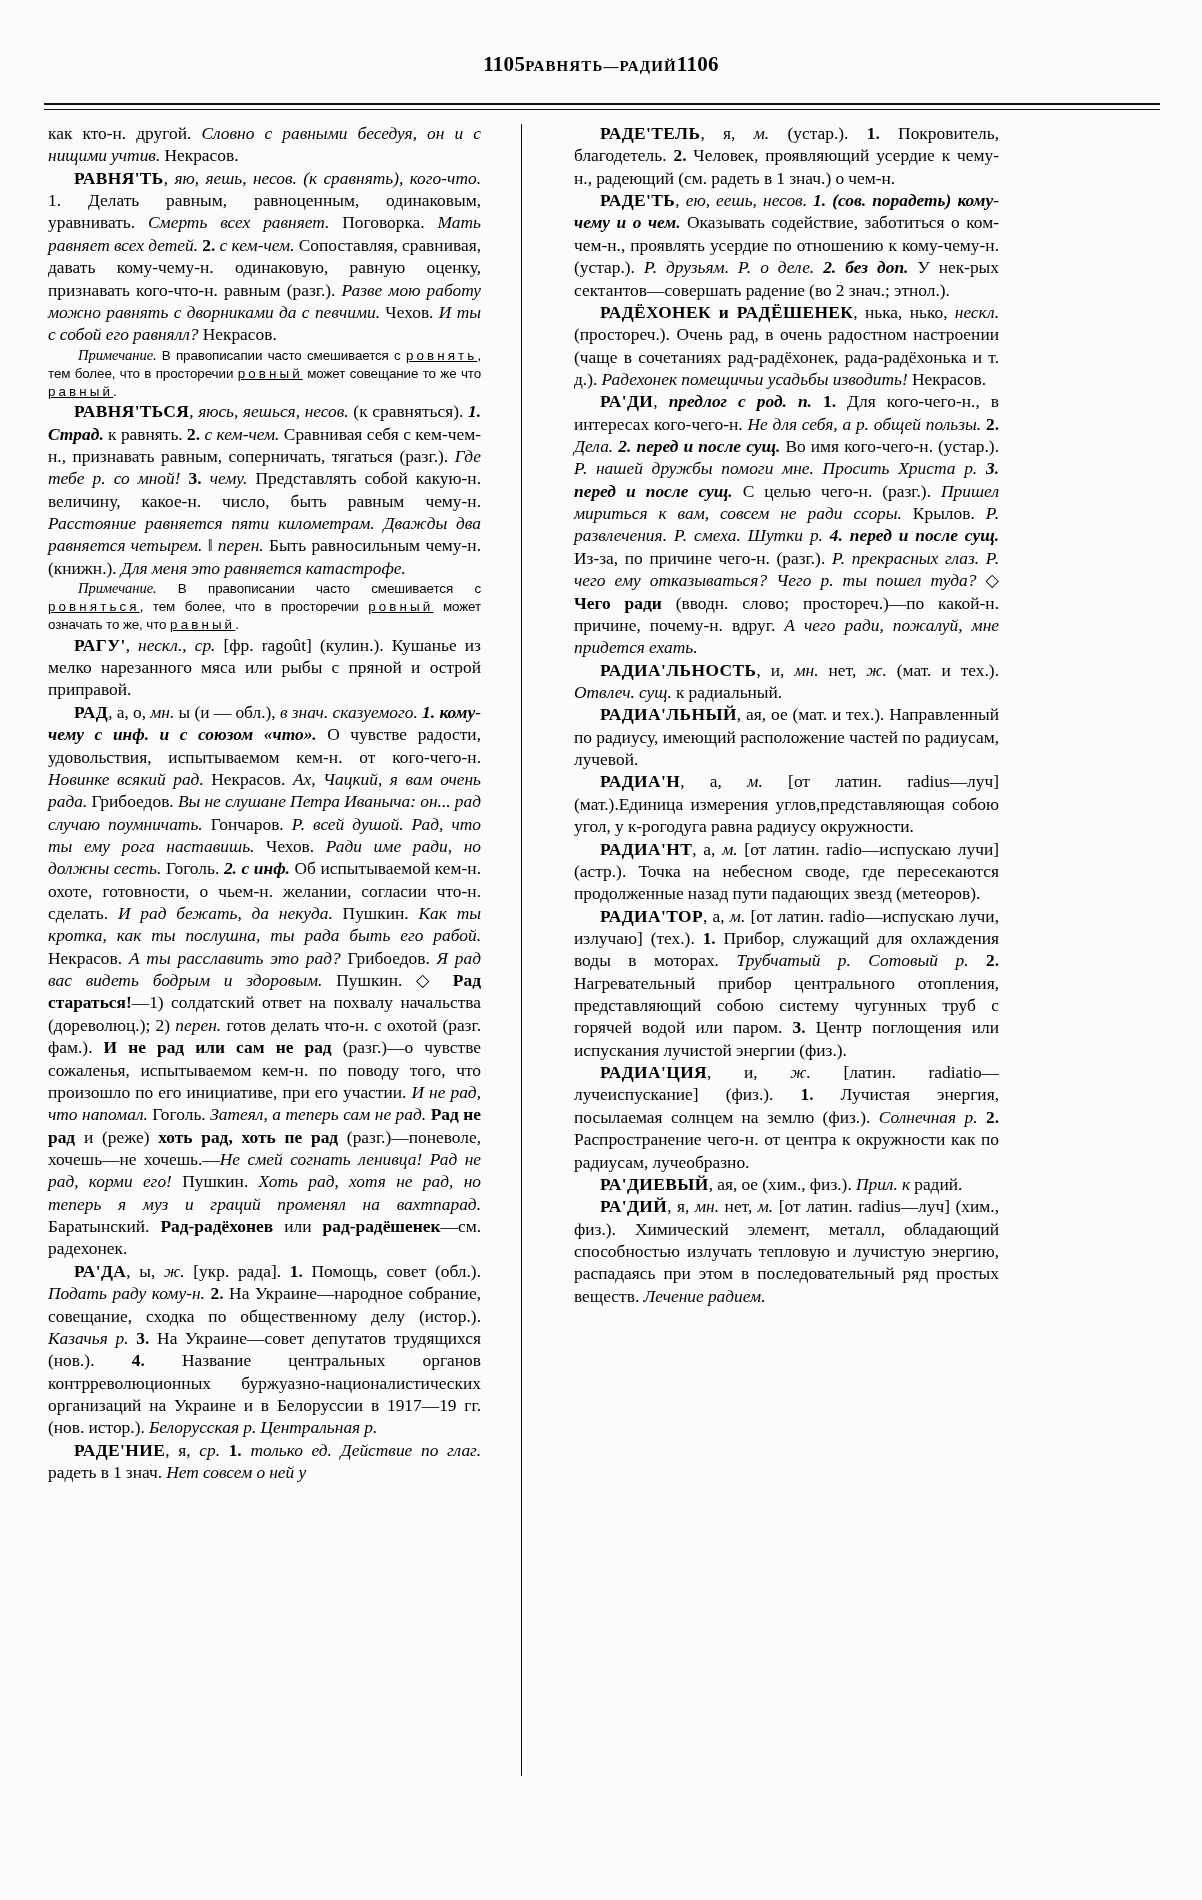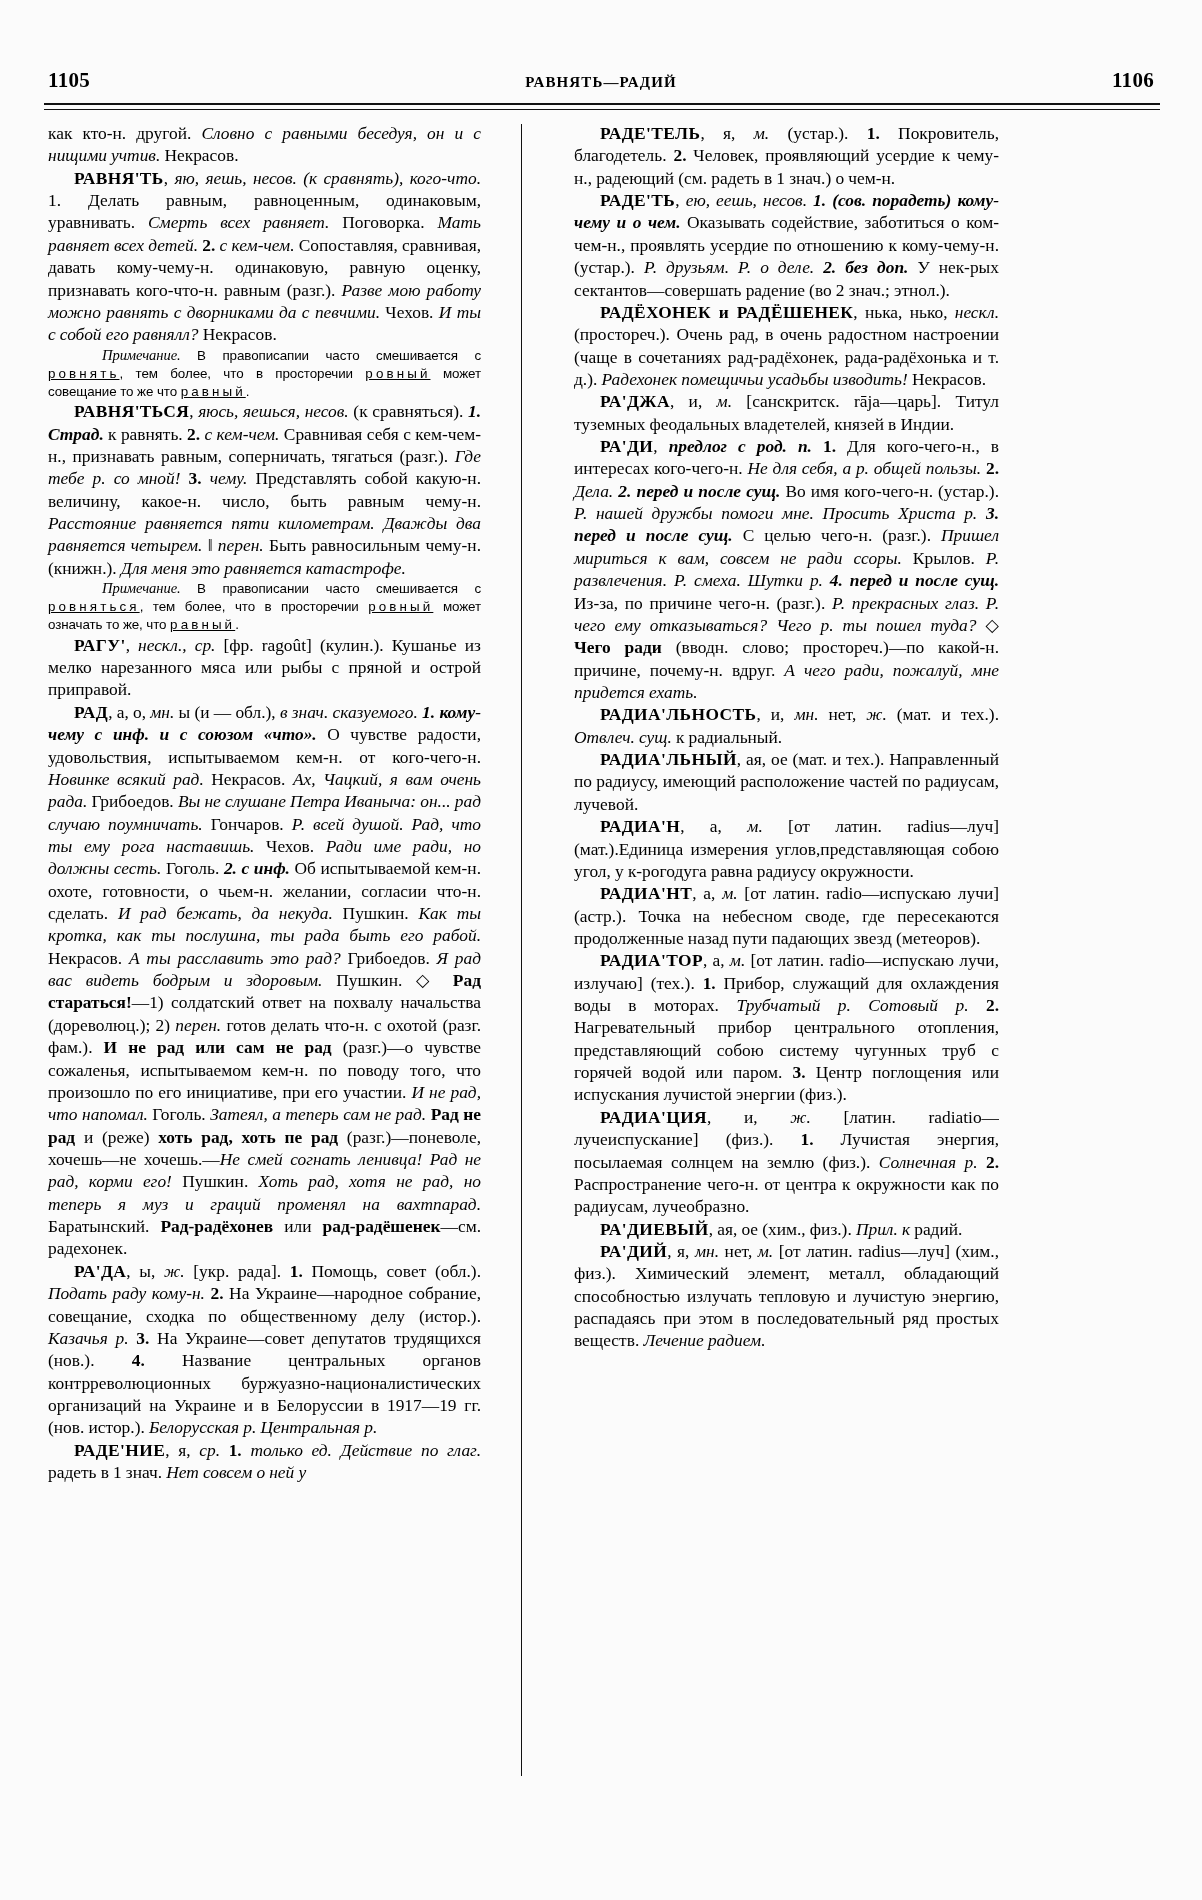--- a/index.html
+++ b/index.html
@@ -20,27 +20,27 @@
     width: 1202px;
     height: 1900px;
     background: #fbfbfb;
     box-sizing: border-box;
     padding: 0;
   }
 
   
   .running-head {
     position: absolute;
-    top: 68px;
+    top: 52px;
     left: 48px;
     right: 48px;
     height: 30px;
     display: flex;
     align-items: baseline;
-    justify-content: space-between;
+    justify-content: center;
   }
   .folio {
     font-family: "Liberation Serif", serif;
     font-weight: bold;
     font-size: 21px;
     letter-spacing: 0.3px;
   }
   .head-title {
     font-family: "Liberation Serif", serif;
     font-weight: bold;
@@ -103,21 +103,21 @@
   
   p.note {
     margin: 0;
     font-family: "Liberation Sans", "DejaVu Sans", sans-serif;
     font-size: 13.4px;
     line-height: 1.32;
     text-align: justify;
     text-indent: 30px;
     letter-spacing: -0.1px;
   }
-  p.note .lab { font-style: italic; font-family: "Liberation Serif", serif; font-size: 14.6px; margin-left: 24px; }
+  p.note .lab { font-style: italic; font-family: "Liberation Serif", serif; font-size: 14.6px; }
   p.note .sp  { letter-spacing: 3.1px; text-decoration: underline; }
 </style>
 </head>
 <body>
 
 <div class="page">
 
   <div class="running-head">
     <span class="folio">1105</span>
     <span class="head-title">РАВНЯТЬ—РАДИЙ</span>
@@ -136,21 +136,20 @@
         <p class="par indent"><span class="hw">РАГУ'</span><span>, </span><span class="it">нескл., ср.</span><span> [фр. ragoût] (кулин.). Кушанье из мелко нарезанного мяса или рыбы с пряной и острой приправой.</span></p>
         <p class="par indent"><span class="hw">РАД</span><span>, а, о, </span><span class="it">мн.</span><span> ы (и — обл.), </span><span class="it">в знач. сказуемого.</span><span> </span><span class="bd it">1. кому-чему с инф. и с союзом «что».</span><span> О чувстве радости, удовольствия, испытываемом кем-н. от кого-чего-н. </span><span class="it">Новинке всякий рад.</span><span> Некрасов. </span><span class="it">Ах, Чацкий, я вам очень рада.</span><span> Грибоедов. </span><span class="it">Вы не слушане Петра Иваныча: он... рад случаю поумничать.</span><span> Гончаров. </span><span class="it">Р. всей душой. Рад, что ты ему рога наставишь.</span><span> Чехов. </span><span class="it">Ради име ради, но должны сесть.</span><span> Гоголь. </span><span class="bd it">2. с инф.</span><span> Об испытываемой кем-н. охоте, готовности, о чьем-н. желании, согласии что-н. сделать. </span><span class="it">И рад бежать, да некуда.</span><span> Пушкин. </span><span class="it">Как ты кротка, как ты послушна, ты рада быть его рабой.</span><span> Некрасов. </span><span class="it">А ты расславить это рад?</span><span> Грибоедов. </span><span class="it">Я рад вас видеть бодрым и здоровым.</span><span> Пушкин. </span><span class="bd">◇ Рад стараться!</span><span>—1) солдатский ответ на похвалу начальства (дореволюц.); 2) </span><span class="it">перен.</span><span> готов делать что-н. с охотой (разг. фам.). </span><span class="bd">И не рад или сам не рад</span><span> (разг.)—о чувстве сожаленья, испытываемом кем-н. по поводу того, что произошло по его инициативе, при его участии. </span><span class="it">И не рад, что напомал.</span><span> Гоголь. </span><span class="it">Затеял, а теперь сам не рад.</span><span> </span><span class="bd">Рад не рад</span><span> и (реже) </span><span class="bd">хоть рад, хоть пе рад</span><span> (разг.)—поневоле, хочешь—не хочешь.—</span><span class="it">Не смей согнать ленивца! Рад не рад, корми его!</span><span> Пушкин. </span><span class="it">Хоть рад, хотя не рад, но теперь я муз и граций променял на вахтпарад.</span><span> Баратынский. </span><span class="bd">Рад-радёхонев</span><span> или </span><span class="bd">рад-радёшенек</span><span>—см. радехонек.</span></p>
         <p class="par indent"><span class="hw">РА'ДА</span><span>, ы, </span><span class="it">ж.</span><span> [укр. рада]. </span><span class="bd">1.</span><span> Помощь, совет (обл.). </span><span class="it">Подать раду кому-н.</span><span> </span><span class="bd">2.</span><span> На Украине—народное собрание, совещание, сходка по общественному делу (истор.). </span><span class="it">Казачья р.</span><span> </span><span class="bd">3.</span><span> На Украине—совет депутатов трудящихся (нов.). </span><span class="bd">4.</span><span> Название центральных органов контрреволюционных буржуазно-националистических организаций на Украине и в Белоруссии в 1917—19 гг. (нов. истор.). </span><span class="it">Белорусская р. Центральная р.</span></p>
         <p class="par indent"><span class="hw">РАДЕ'НИЕ</span><span>, я, </span><span class="it">ср.</span><span> </span><span class="bd">1.</span><span class="it"> только ед. Действие по глаг.</span><span> радеть в 1 знач. </span><span class="it">Нет совсем о ней у</span></p>
       </div>
     <div class="gutter"></div>
     <div class="col right" id="col-right">
         <p class="par indent"><span class="hw">РАДЕ'ТЕЛЬ</span><span>, я, </span><span class="it">м.</span><span> (устар.). </span><span class="bd">1.</span><span> Покровитель, благодетель. </span><span class="bd">2.</span><span> Человек, проявляющий усердие к чему-н., радеющий (см. радеть в 1 знач.) о чем-н.</span></p>
         <p class="par indent"><span class="hw">РАДЕ'ТЬ</span><span>, </span><span class="it">ею, еешь, несов.</span><span> </span><span class="bd it">1. (сов. порадеть) кому-чему и о чем.</span><span> Оказывать содействие, заботиться о ком-чем-н., проявлять усердие по отношению к кому-чему-н. (устар.). </span><span class="it">Р. друзьям. Р. о деле.</span><span> </span><span class="bd it">2. без доп.</span><span> У нек-рых сектантов—совершать радение (во 2 знач.; этнол.).</span></p>
         <p class="par indent"><span class="hw">РАДЁХОНЕК и РАДЁШЕНЕК</span><span>, нька, нько, </span><span class="it">нескл.</span><span> (простореч.). Очень рад, в очень радостном настроении (чаще в сочетаниях рад-радёхонек, рада-радёхонька и т. д.). </span><span class="it">Радехонек помещичьи усадьбы изводить!</span><span> Некрасов.</span></p>
-        <p class="par indent"><span class="hw">РА'ДЖА</span><span>, и, </span><span class="it">м.</span><span> [санскритск. rāja—царь]. Титул туземных феодальных владетелей, князей в Индии.</span></p>
         <p class="par indent"><span class="hw">РА'ДИ</span><span>, </span><span class="bd it">предлог с род. п.</span><span> </span><span class="bd">1.</span><span> Для кого-чего-н., в интересах кого-чего-н. </span><span class="it">Не для себя, а р. общей пользы.</span><span> </span><span class="bd">2.</span><span> </span><span class="it">Дела.</span><span> </span><span class="bd it">2. перед и после сущ.</span><span> Во имя кого-чего-н. (устар.). </span><span class="it">Р. нашей дружбы помоги мне. Просить Христа р.</span><span> </span><span class="bd it">3. перед и после сущ.</span><span> С целью чего-н. (разг.). </span><span class="it">Пришел мириться к вам, совсем не ради ссоры.</span><span> Крылов. </span><span class="it">Р. развлечения. Р. смеха. Шутки р.</span><span> </span><span class="bd it">4. перед и после сущ.</span><span> Из-за, по причине чего-н. (разг.). </span><span class="it">Р. прекрасных глаз. Р. чего ему отказываться? Чего р. ты пошел туда?</span><span> ◇ </span><span class="bd">Чего ради</span><span> (вводн. слово; простореч.)—по какой-н. причине, почему-н. вдруг. </span><span class="it">А чего ради, пожалуй, мне придется ехать.</span></p>
         <p class="par indent"><span class="hw">РАДИА'ЛЬНОСТЬ</span><span>, и, </span><span class="it">мн.</span><span> нет, </span><span class="it">ж.</span><span> (мат. и тех.). </span><span class="it">Отвлеч. сущ.</span><span> к радиальный.</span></p>
         <p class="par indent"><span class="hw">РАДИА'ЛЬНЫЙ</span><span>, ая, ое (мат. и тех.). Направленный по радиусу, имеющий расположение частей по радиусам, лучевой.</span></p>
         <p class="par indent"><span class="hw">РАДИА'Н</span><span>, а, </span><span class="it">м.</span><span> [от латин. radius—луч] (мат.).Единица измерения углов,представляющая собою угол, у к-рогодуга равна радиусу окружности.</span></p>
         <p class="par indent"><span class="hw">РАДИА'НТ</span><span>, а, </span><span class="it">м.</span><span> [от латин. radio—испускаю лучи] (астр.). Точка на небесном своде, где пересекаются продолженные назад пути падающих звезд (метеоров).</span></p>
         <p class="par indent"><span class="hw">РАДИА'ТОР</span><span>, а, </span><span class="it">м.</span><span> [от латин. radio—испускаю лучи, излучаю] (тех.). </span><span class="bd">1.</span><span> Прибор, служащий для охлаждения воды в моторах. </span><span class="it">Трубчатый р. Сотовый р.</span><span> </span><span class="bd">2.</span><span> Нагревательный прибор центрального отопления, представляющий собою систему чугунных труб с горячей водой или паром. </span><span class="bd">3.</span><span> Центр поглощения или испускания лучистой энергии (физ.).</span></p>
         <p class="par indent"><span class="hw">РАДИА'ЦИЯ</span><span>, и, </span><span class="it">ж.</span><span> [латин. radiatio—лучеиспускание] (физ.). </span><span class="bd">1.</span><span> Лучистая энергия, посылаемая солнцем на землю (физ.). </span><span class="it">Солнечная р.</span><span> </span><span class="bd">2.</span><span> Распространение чего-н. от центра к окружности как по радиусам, лучеобразно.</span></p>
         <p class="par indent"><span class="hw">РА'ДИЕВЫЙ</span><span>, ая, ое (хим., физ.). </span><span class="it">Прил. к</span><span> радий.</span></p>
         <p class="par indent"><span class="hw">РА'ДИЙ</span><span>, я, </span><span class="it">мн.</span><span> нет, </span><span class="it">м.</span><span> [от латин. radius—луч] (хим., физ.). Химический элемент, металл, обладающий способностью излучать тепловую и лучистую энергию, распадаясь при этом в последовательный ряд простых веществ. </span><span class="it">Лечение радием.</span></p>
       </div>

